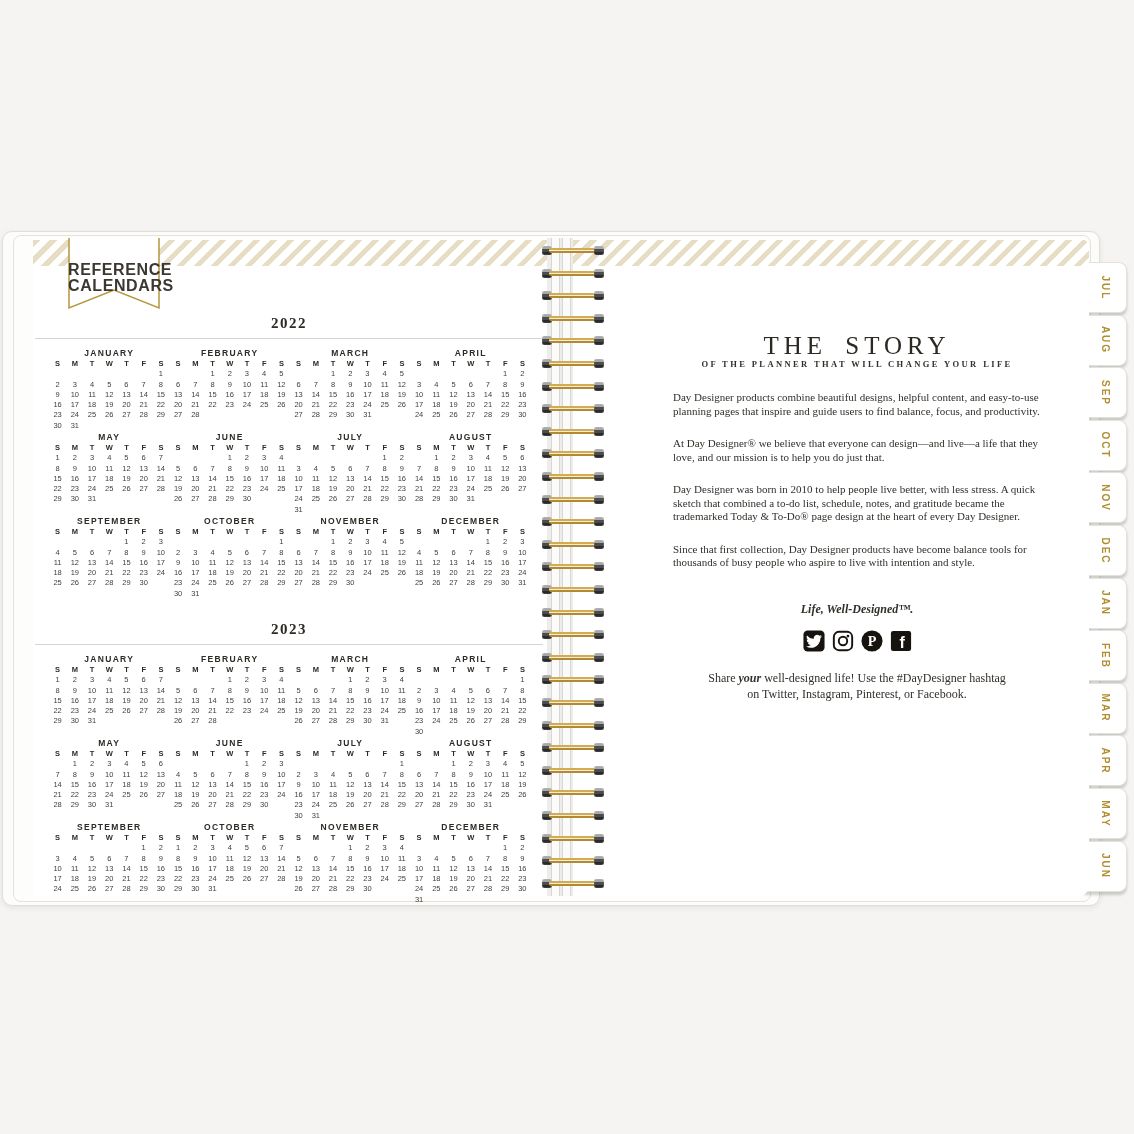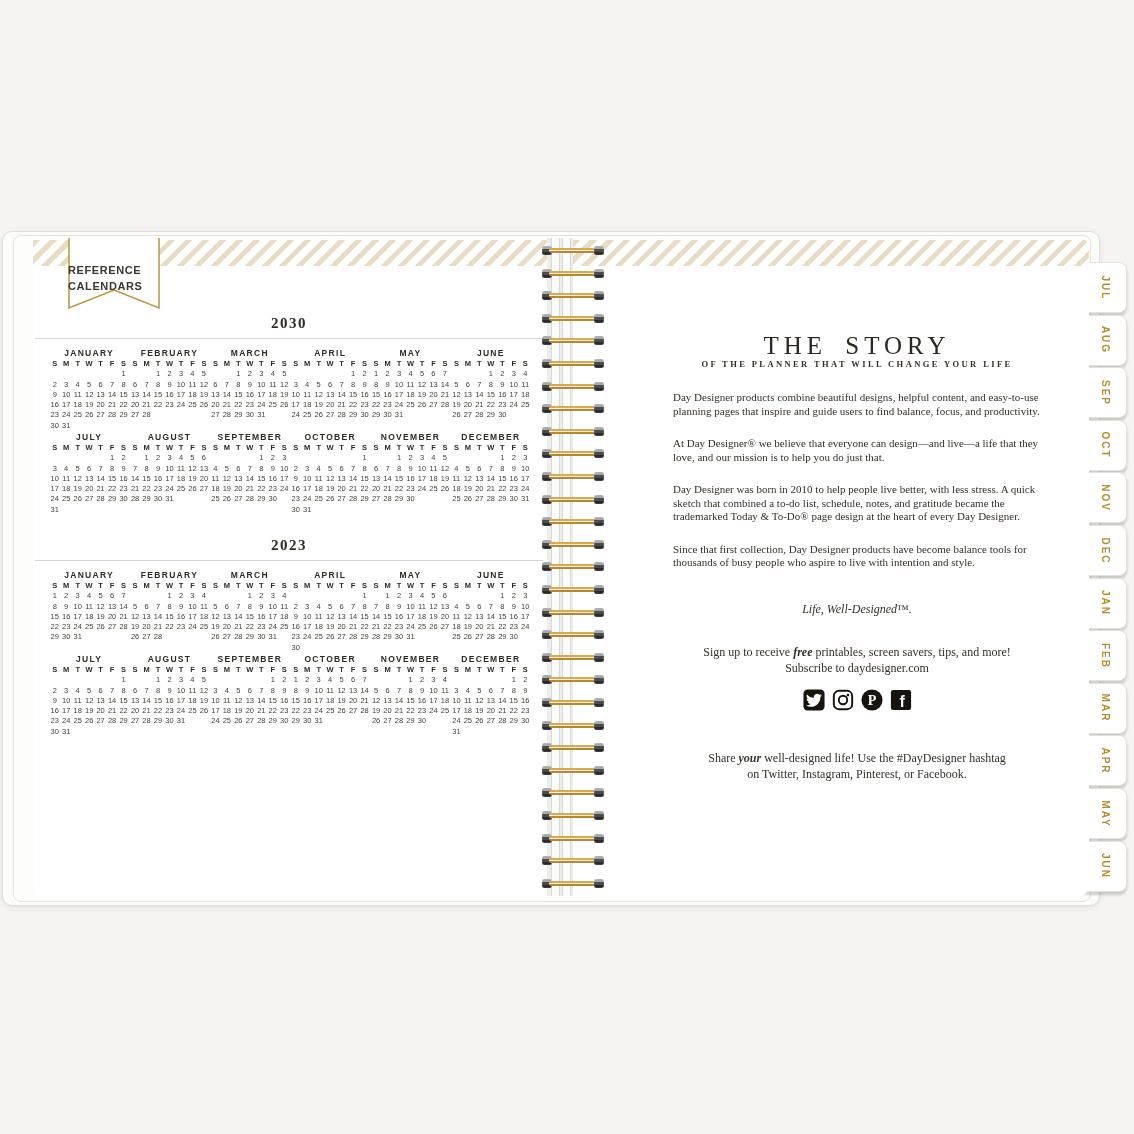--- a/index.html
+++ b/index.html
@@ -16,29 +16,29 @@
   .page-left{left:33px;width:514px;border-radius:4px 0 0 4px;}
   .page-right{left:573px;width:516px;border-radius:0 10px 10px 0;overflow:hidden;z-index:3;}
 
   .stripe-band{position:absolute;left:0;right:0;top:2px;height:26px;
      background:repeating-linear-gradient(135deg,#e7ddc5 0 5px,#ffffff 5px 12px);}
 
   
   .banner{position:absolute;left:35px;top:0;width:92px;height:92px;z-index:5;}
   .banner svg{position:absolute;left:0;top:0;}
   .banner-text{position:absolute;left:0;top:24px;width:92px;text-align:left;
-     font-size:11px;font-weight:700;letter-spacing:.6px;color:#3b3732;line-height:16px;}
+     font-size:16px;font-weight:700;letter-spacing:.6px;color:#3b3732;line-height:16px;}
 
   
   .cal-content{position:absolute;left:0;top:77px;width:100%;}
   .year-heading{font-family:"Liberation Serif","DejaVu Serif",serif;font-weight:700;
      font-size:15px;letter-spacing:1.5px;text-align:center;color:#2e2a25;
      padding-bottom:6px;margin:0 4px 8px 2px;border-bottom:1px solid #d7d5d1;}
   .year-section + .year-section{margin-top:22px;}
-  .months-grid{display:grid;grid-template-columns:repeat(6,1fr);grid-auto-rows:84px;
+  .months-grid{display:grid;grid-template-columns:repeat(4,1fr);grid-auto-rows:84px;
      column-gap:0;padding:0 16px;}
   .month-name{font-size:8.5px;font-weight:700;letter-spacing:1.3px;text-align:center;
      height:12px;line-height:12px;color:#2e2b26;}
   .days{display:grid;grid-template-columns:repeat(7,1fr);}
   .dow{font-size:7.5px;font-weight:700;text-align:center;line-height:10.3px;color:#2e2b26;}
   .day{font-size:7.5px;font-weight:500;text-align:center;line-height:10.3px;color:#44403a;}
 
   
   .gutter{position:absolute;left:547px;top:238px;width:26px;height:658px;background:#ededeb;z-index:2;}
   .gutter .edge{position:absolute;top:0;bottom:0;width:7px;background:#fbfbfa;
@@ -55,28 +55,28 @@
 
   
   .story{position:absolute;left:100px;top:95px;width:368px;
      font-family:"Liberation Serif","DejaVu Serif",serif;color:#332f2a;}
   .story-title{font-size:25px;line-height:26px;letter-spacing:5px;word-spacing:7px;
      text-align:center;color:#2c2823;}
   .story-subtitle{font-size:8.5px;font-weight:700;letter-spacing:2.4px;text-align:center;
      color:#332f2a;}
   .story-paragraphs{margin-top:22px;}
   .story-paragraphs p{font-size:11px;line-height:13.5px;margin:0 0 19px 0;}
-  .tagline{font-style:italic;font-size:12px;text-align:center;margin-top:32px;}
+  .tagline{font-style:italic;font-size:12px;text-align:center;margin-top:32px;font-weight:bold;}
   .centerline{font-size:12px;line-height:16px;text-align:center;}
   .signup{margin-top:27px;}
   .emph{font-weight:700;font-style:italic;}
   .icons-row{margin-top:13px;text-align:center;height:24px;}
   .social-icon{display:inline-block;width:22px;height:22px;margin:0 3.5px;vertical-align:top;}
   .social-icon svg{display:block;}
-  .share{margin-top:37px;}
+  .share{margin-top:16px;}
 
   
   .tabs{position:absolute;left:1084px;top:238px;width:46px;height:658px;z-index:1;}
   .tab{position:absolute;left:0;width:42px;height:49px;background:#ffffff;
      border:1px solid #e3e1dc;border-left:none;border-radius:0 8px 8px 0;
      box-shadow:0 3px 3px rgba(0,0,0,.18);}
   .tab-label{position:absolute;left:21px;top:50%;transform:translate(-50%,-50%);
      writing-mode:vertical-rl;text-orientation:mixed;
      font-size:10px;font-weight:700;letter-spacing:2px;color:#b08e2e;}
 </style>
@@ -94,21 +94,21 @@
       <svg width="92" height="92" viewBox="0 0 92 92">
         <path d="M1,0 L1,70 L46,52 L91,70 L91,0" fill="#ffffff" stroke="#b6953d" stroke-width="1.5"></path>
       </svg>
       <div class="banner-text">
         <div>REFERENCE</div>
         <div>CALENDARS</div>
       </div>
     </div>
     <div class="cal-content">
         <div class="year-section">
-          <div class="year-heading">2030</div>
+          <div class="year-heading">2022</div>
           <div class="months-grid">
             <div class="month">
               <div class="month-name">JANUARY</div>
               <div class="days">
                 <span class="dow">S</span>
                 <span class="dow">M</span>
                 <span class="dow">T</span>
                 <span class="dow">W</span>
                 <span class="dow">T</span>
                 <span class="dow">F</span>
@@ -1366,25 +1366,20 @@
     <div class="story">
       <div class="story-title">THE STORY</div>
       <div class="story-subtitle">OF THE PLANNER THAT WILL CHANGE YOUR LIFE</div>
       <div class="story-paragraphs">
           <p>Day Designer products combine beautiful designs, helpful content, and easy-to-use planning pages that inspire and guide users to find balance, focus, and productivity.</p>
           <p>At Day Designer® we believe that everyone can design—and live—a life that they love, and our mission is to help you do just that.</p>
           <p>Day Designer was born in 2010 to help people live better, with less stress. A quick sketch that combined a to-do list, schedule, notes, and gratitude became the trademarked Today &amp; To-Do® page design at the heart of every Day Designer.</p>
           <p>Since that first collection, Day Designer products have become balance tools for thousands of busy people who aspire to live with intention and style.</p>
         </div>
       <div class="tagline">Life, Well-Designed™.</div>
-      <div class="centerline signup">
-        <span>Sign up to receive </span><span class="emph">free</span><span> printables, screen savers, tips, and more!</span>
-        <br>
-        <span>Subscribe to daydesigner.com</span>
-      </div>
       <div class="icons-row"><span class="social-icon"><svg width="22" height="22" viewBox="0 0 24 24">
               <rect x="0.5" y="0.5" width="23" height="23" rx="4.5" fill="#17140f"></rect>
               <path fill="#ffffff" transform="translate(3.2,3.6) scale(0.73)" d="M23.953 4.57a10 10 0 01-2.825.775 4.958 4.958 0 002.163-2.723c-.951.555-2.005.959-3.127 1.184a4.92 4.92 0 00-8.384 4.482C7.69 8.095 4.067 6.13 1.64 3.162a4.822 4.822 0 00-.666 2.475c0 1.71.87 3.213 2.188 4.096a4.904 4.904 0 01-2.228-.616v.06a4.923 4.923 0 003.946 4.827 4.996 4.996 0 01-2.212.085 4.936 4.936 0 004.604 3.417A9.867 9.867 0 010 19.54a13.995 13.995 0 007.557 2.209c9.053 0 13.998-7.496 13.998-13.985 0-.21 0-.42-.015-.63A9.935 9.935 0 0024 4.59z"></path>
             </svg></span><span class="social-icon"><svg width="22" height="22" viewBox="0 0 24 24">
               <rect x="2" y="2" width="20" height="20" rx="5.5" fill="none" stroke="#17140f" stroke-width="2.1"></rect>
               <circle cx="12" cy="12" r="4.6" fill="none" stroke="#17140f" stroke-width="2.1"></circle>
               <circle cx="17.4" cy="6.6" r="1.5" fill="#17140f"></circle>
             </svg></span><span class="social-icon"><svg width="22" height="22" viewBox="0 0 24 24">
               <circle cx="12" cy="12" r="11.5" fill="#17140f"></circle>
               <text x="12.2" y="17.6" text-anchor="middle" font-family="Liberation Serif,serif" font-size="15.5" font-weight="bold" fill="#ffffff">P</text>

